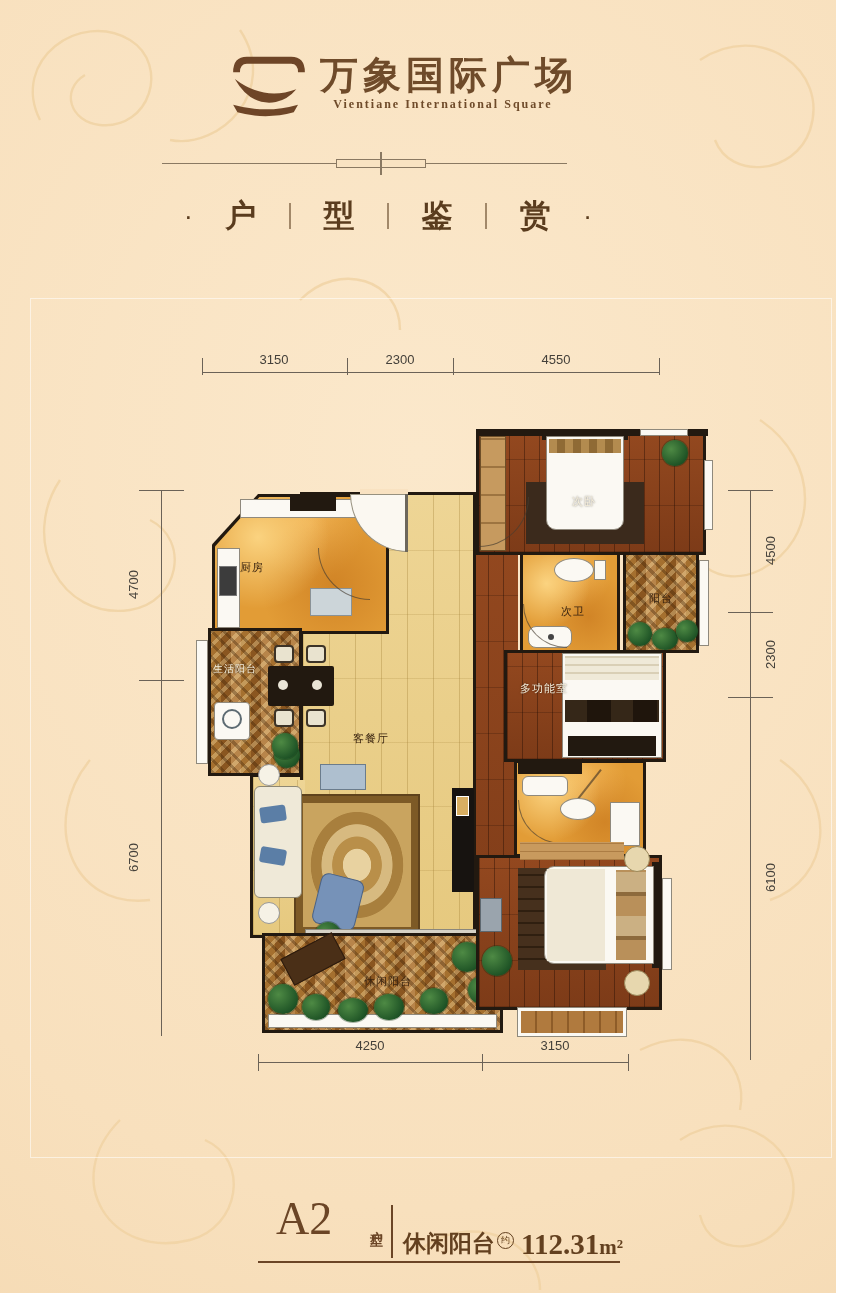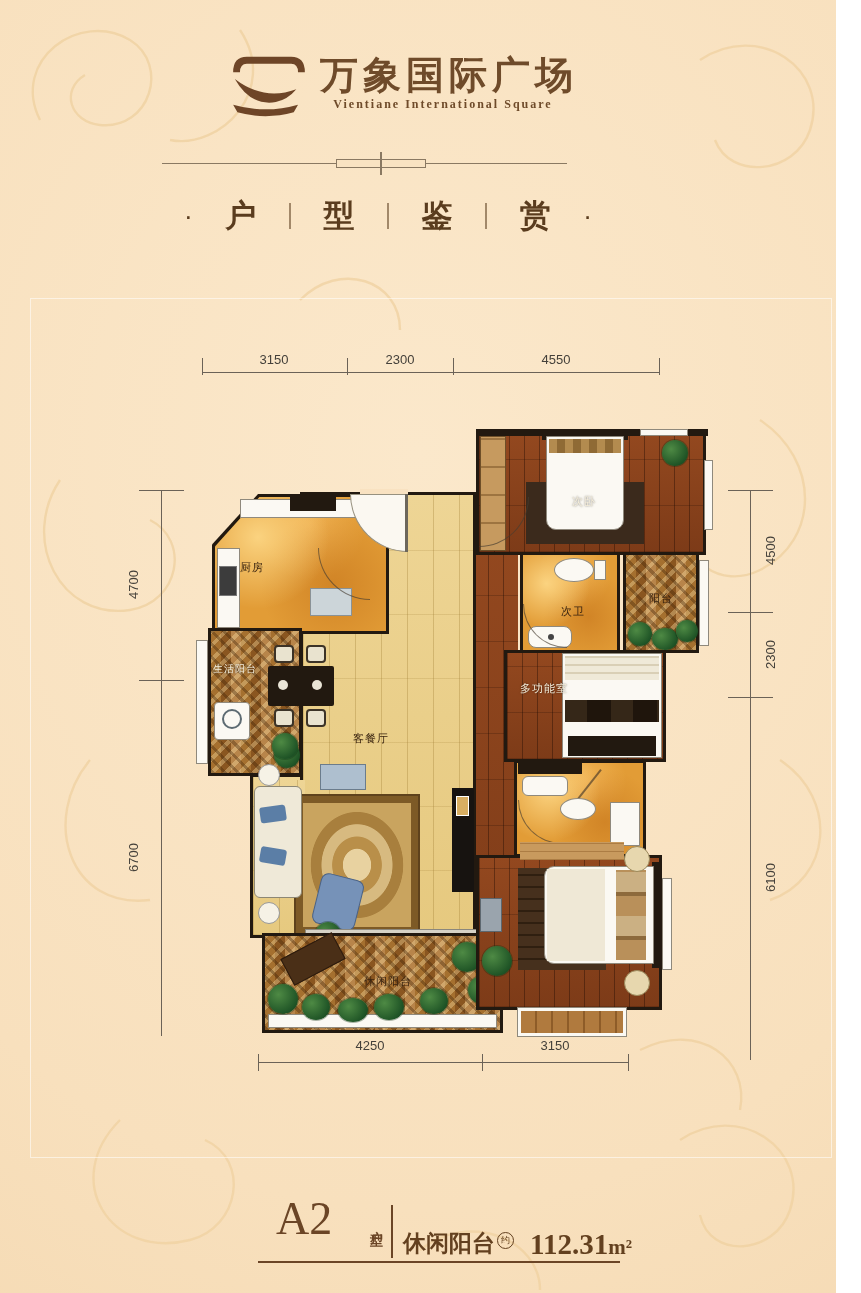--- a/index.html
+++ b/index.html
@@ -57,21 +57,21 @@
   .dtext{font-size:13px;color:#44403a;text-align:center;}
   .vdim{transform:rotate(-90deg);}
 
   
   .unit-code{font-family:"Liberation Serif",serif;font-size:46px;color:#6b4526;line-height:1;}
   .unit-type{writing-mode:vertical-rl;font-size:13px;letter-spacing:3px;color:#6b4526;font-weight:700;}
   .foot-line1{font-size:27px;font-weight:700;letter-spacing:3px;color:#63401f;font-family:"Liberation Serif",serif;}
   .foot-line2{font-size:23px;font-weight:700;color:#63401f;font-family:"Liberation Serif",serif;display:flex;align-items:flex-end;}
   .area-note{display:inline-flex;align-items:center;justify-content:center;width:15px;height:15px;border:1px solid #63401f;
              border-radius:50%;font-size:9px;font-weight:400;margin:0 2px 10px 2px;}
-  .area-val{font-size:29px;line-height:1;margin-left:14px;}
+  .area-val{font-size:29px;line-height:1;margin-left:5px;}
   .area-unit{font-size:21px;line-height:1.15;}
 </style>
 </head>
 <body>
 
 <div class="page">
 
   <svg class="bg-swirls" width="861" height="1293" viewBox="0 0 861 1293">
     <g fill="none" stroke="#f0d2a2" stroke-width="2.4" opacity="0.8">
       <path d="M40 120 C10 60 80 10 130 40 C170 65 150 130 100 125 C70 122 60 90 85 75"></path>

